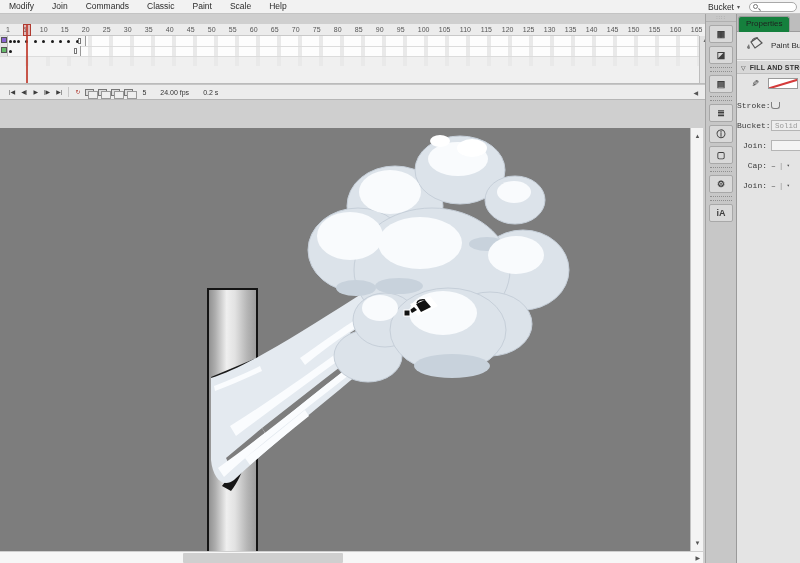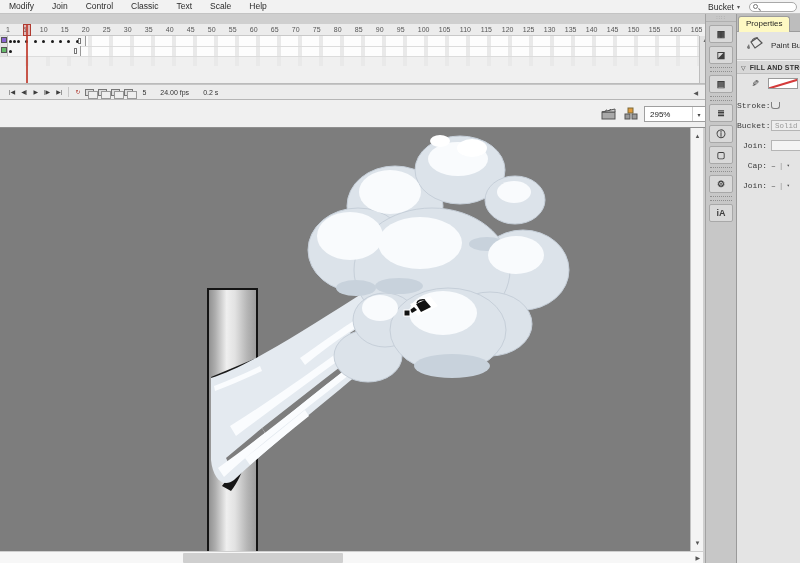--- a/index.html
+++ b/index.html
@@ -85,21 +85,21 @@
           border-left:1px solid #a3a3a3; border-right:1px solid #9a9a9a; }
   #dock-head { height:8px; border-bottom:1px solid #b0b0b0; text-align:center; font-size:5px; color:#8a8a8a; line-height:7px; letter-spacing:1px; }
   .dock-icon { width:24px; height:18px; margin:3px auto 0; background:#d9d9d9; border:1px solid #a8a8a8;
                border-radius:2px; font-size:9px; color:#3e3e3e; display:flex; align-items:center; justify-content:center;
                font-weight:bold; }
   .dock-grip { height:5px; margin:3px 4px 0; border-top:1px dotted #8f8f8f; border-bottom:1px dotted #8f8f8f; }
 
   
   #properties { position:absolute; left:737px; top:14px; width:63px; height:549px; background:#e4e4e4; overflow:hidden; }
   #prop-tabrow { height:18px; background:#bdbdbd; border-bottom:1px solid #9c9c9c; position:relative; }
-  #prop-tab { position:absolute; left:1px; top:2px; height:16px; background:#fef9c3; border:1px solid #9c9c9c; border-bottom:none;
+  #prop-tab { position:absolute; left:1px; top:2px; height:16px; background:#15803d; border:1px solid #9c9c9c; border-bottom:none;
               border-radius:3px 3px 0 0; font-size:8px; color:#1f1f1f; padding:2px 7px 0; white-space:nowrap; }
   #tool-row { height:28px; display:flex; align-items:center; gap:8px; padding-left:8px; border-bottom:1px solid #c6c6c6; }
   .tool-label { font-size:8px; color:#2e2e2e; white-space:nowrap; }
   .section-hdr { height:14px; background:#d8d8d8; border-top:1px solid #f0f0f0; border-bottom:1px solid #bfbfbf;
                  display:flex; align-items:center; gap:4px; padding-left:4px; }
   .section-tri { font-size:6px; color:#444; }
   .section-txt { font-size:7px; font-weight:bold; color:#333; letter-spacing:.2px; white-space:nowrap; }
   .color-row { height:18px; display:flex; align-items:center; gap:9px; padding-left:14px; }
   .pencil { font-size:9px; color:#333; transform:rotate(90deg); }
   .none-swatch { width:30px; height:11px; background:#fff; border:1px solid #999; position:relative; overflow:hidden; }
@@ -117,23 +117,23 @@
 </style>
 </head>
 <body>
 
 <div id="root">
 
   <div id="menu-bar">
     <div id="menu-items">
         <span class="menu-item">Modify</span>
         <span class="menu-item">Join</span>
-        <span class="menu-item">Control</span>
+        <span class="menu-item">Commands</span>
         <span class="menu-item">Classic</span>
-        <span class="menu-item">Text</span>
+        <span class="menu-item">Paint</span>
         <span class="menu-item">Scale</span>
         <span class="menu-item">Help</span>
       </div>
     <div class="menu-right">
       <div class="workspace">
         <span>Bucket</span>
         <span class="chev">▾</span>
       </div>
       <div class="search-box">
         <span class="mag"></span>
@@ -258,43 +258,20 @@
     <span class="onion"></span>
     <span class="onion"></span>
     <span class="onion"></span>
     <span class="onion"></span>
     <span class="tlc-txt">5</span>
     <span class="tlc-txt">24.00 fps</span>
     <span class="tlc-txt">0.2 s</span>
     <span class="tlc-right">◀</span>
   </div>
 
-  <div id="edit-bar">
-    <div class="eb-right">
-      <span class="eb-icon">
-        <svg width="16" height="14" viewBox="0 0 16 14">
-          <rect x="1" y="5" width="13" height="7" fill="#a9a9a9" stroke="#555" stroke-width="1"></rect>
-          <polygon points="1,5 14,2 14,5" fill="#cfcfcf" stroke="#555" stroke-width="1"></polygon>
-          <line x1="4" y1="4.4" x2="6" y2="2.6" stroke="#555"></line>
-          <line x1="8" y1="3.6" x2="10" y2="2.2" stroke="#555"></line>
-        </svg>
-      </span>
-      <span class="eb-icon">
-        <svg width="16" height="14" viewBox="0 0 16 14">
-          <rect x="5" y="1" width="5" height="5" fill="#e09a3c" stroke="#7a6a3a" stroke-width="1"></rect>
-          <rect x="2" y="7" width="5" height="5" fill="#9a9a9a" stroke="#555" stroke-width="1"></rect>
-          <rect x="9" y="7" width="5" height="5" fill="#9a9a9a" stroke="#555" stroke-width="1"></rect>
-        </svg>
-      </span>
-      <div class="zoom-select">
-        <span class="zoom-value">295%</span>
-        <span class="zoom-chev">▾</span>
-      </div>
-    </div>
-  </div>
 
   <div id="stage">
     <svg width="690" height="423" viewBox="0 0 690 423">
       <defs>
         <linearGradient id="pipeGrad" x1="0" y1="0" x2="1" y2="0">
           <stop offset="0" stop-color="#8d8d8d"></stop>
           <stop offset="0.15" stop-color="#aeaeae"></stop>
           <stop offset="0.38" stop-color="#efefef"></stop>
           <stop offset="0.55" stop-color="#e2e2e2"></stop>
           <stop offset="0.80" stop-color="#b5b5b5"></stop>

